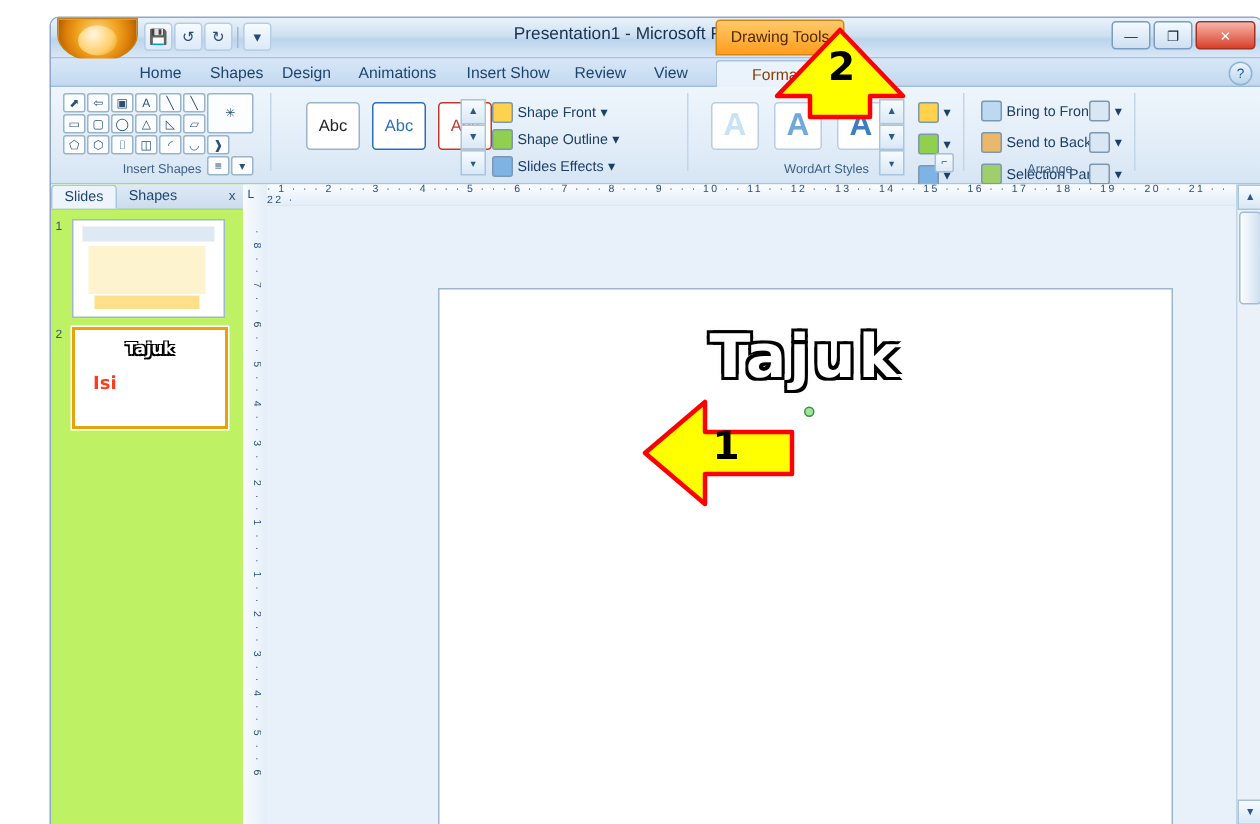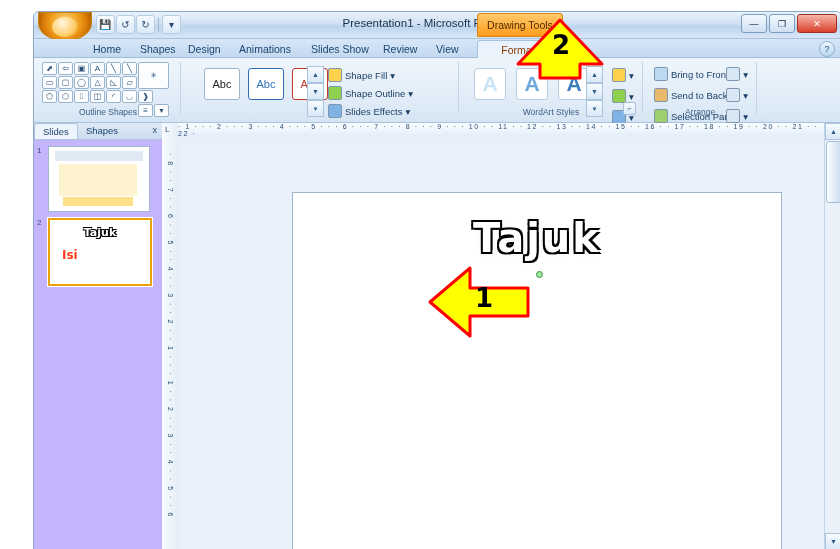--- a/index.html
+++ b/index.html
@@ -58,21 +58,21 @@
   .spinbox{width:46px;height:15px;border:1px solid #9ab4cc;background:#fff;border-radius:2px;
      font-size:9px;display:flex;align-items:center;padding-left:3px;color:#16344f;}
   .spinarrows{display:flex;flex-direction:column;}
   .spinarrows i{width:11px;height:7px;border:1px solid #9ab4cc;background:linear-gradient(#f7fbff,#dceaf7);
      font-style:normal;font-size:6px;line-height:6px;text-align:center;color:#28557f;}
   .dlg{position:absolute;bottom:1px;right:2px;width:11px;height:11px;border:1px solid #a7c0d8;
      border-radius:2px;font-size:7px;color:#2a5a8a;display:flex;align-items:center;justify-content:center;
      background:linear-gradient(#f5fafe,#dceaf7);}
   
   .work{position:relative;height:427px;background:#f1f6fc;}
-  .pane{position:absolute;left:0;top:0;width:128px;height:427px;background:#c4b5fd;border-right:1px solid #b9cee2;}
+  .pane{position:absolute;left:0;top:0;width:128px;height:427px;background:#bef264;border-right:1px solid #b9cee2;}
   .panetabs{display:flex;height:16px;background:linear-gradient(#dfeaf6,#ccdcee);border-bottom:1px solid #adc6dd;}
   .ptab{font-size:9.5px;color:#1d4471;padding:2px 8px 0 8px;}
   .ptab.sel{background:#eef4fb;border:1px solid #adc6dd;border-bottom:none;border-radius:3px 3px 0 0;}
   .pclose{margin-left:auto;font-size:9px;color:#2a5070;padding:2px 5px 0 0;}
   .thumbwrap{position:relative;margin:6px 4px 0 14px;}
   .thumb{width:100px;height:64px;background:#fff;border:1px solid #9fb8cf;position:relative;}
   .thumb.sel{border:2px solid #e8a20c;box-shadow:0 0 0 1px #fff;}
   .tnum{position:absolute;left:-11px;top:0;font-size:8px;color:#33506e;}
   .vruler{position:absolute;left:128px;top:0;width:16px;height:427px;
      background:linear-gradient(to right,#f8fbfe,#e4eef8);border-right:1px solid #b9cee2;}
@@ -125,21 +125,21 @@
       <div class="wbtn">❐</div>
       <div class="wbtn close">✕</div>
     </div>
   </div>
 
   <div class="tabrow">
     <div class="tab" style="left:50px">Home</div>
     <div class="tab" style="left:97px">Shapes</div>
     <div class="tab" style="left:145px">Design</div>
     <div class="tab" style="left:196px">Animations</div>
-    <div class="tab" style="left:268px">Slides Show</div>
+    <div class="tab" style="left:268px">Insert Show</div>
     <div class="tab" style="left:340px">Review</div>
     <div class="tab" style="left:393px">View</div>
     <div class="tab active" style="left:443px;width:62px;justify-content:center">Format</div>
     <div class="help">?</div>
   </div>
 
   <div class="ribbon">
 
     <div class="grp" style="left:4px;width:140px">
       <div class="shapegrid">
@@ -159,34 +159,34 @@
         <div class="shapecell">⬠</div>
         <div class="shapecell">⬡</div>
         <div class="shapecell">⌷</div>
         <div class="shapecell">◫</div>
         <div class="shapecell">◜</div>
         <div class="shapecell">◡</div>
         <div class="shapecell">❱</div>
         <div class="shapecell" style="grid-column:7/8">≡</div>
         <div class="shapecell" style="grid-column:8/9">▾</div>
       </div>
-      <div class="glabel">Outline Shapes</div>
+      <div class="glabel">Insert Shapes</div>
     </div>
     <div class="grpdiv" style="left:146px"></div>
 
     <div class="grp" style="left:150px;width:270px">
       <div style="position:absolute;left:20px;top:8px;display:flex;gap:8px">
         <div class="abcbtn" style="color:#222">Abc</div>
         <div class="abcbtn" style="color:#2d6fb5;border-color:#2d6fb5">Abc</div>
         <div class="abcbtn" style="color:#c0392b;border-color:#c0392b">Abc</div>
       </div>
       <div style="position:absolute;left:140px;top:6px;display:flex;flex-direction:column;justify-content:space-between;height:44px">
         <div class="mbtn">
           <span class="sw" style="background:#ffd24d"></span>
-          <span>Shape Fill</span>
+          <span>Shape Front</span>
             <span>▾</span>
         </div>
         <div class="mbtn">
           <span class="sw" style="background:#8fd14f"></span>
           <span>Shape Outline</span>
             <span>▾</span>
         </div>
         <div class="mbtn">
           <span class="sw" style="background:#7fb2e5"></span>
           <span>Slides Effects</span>

